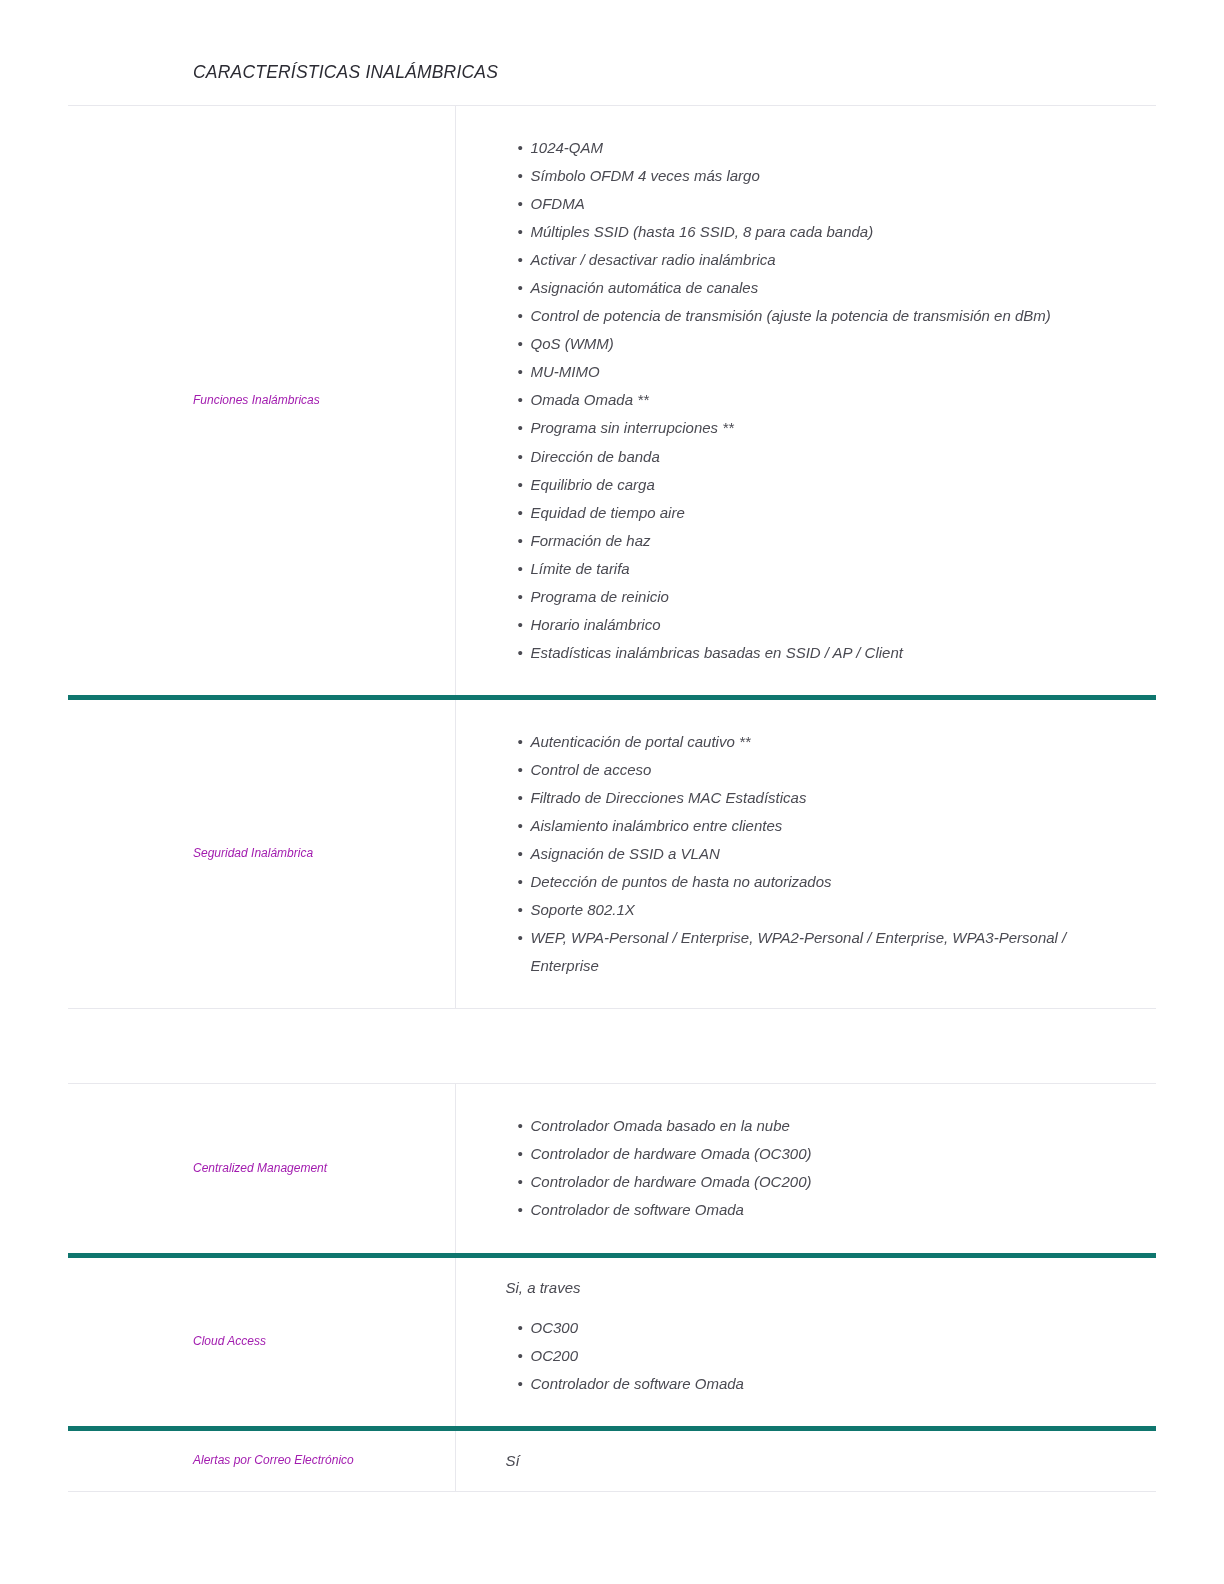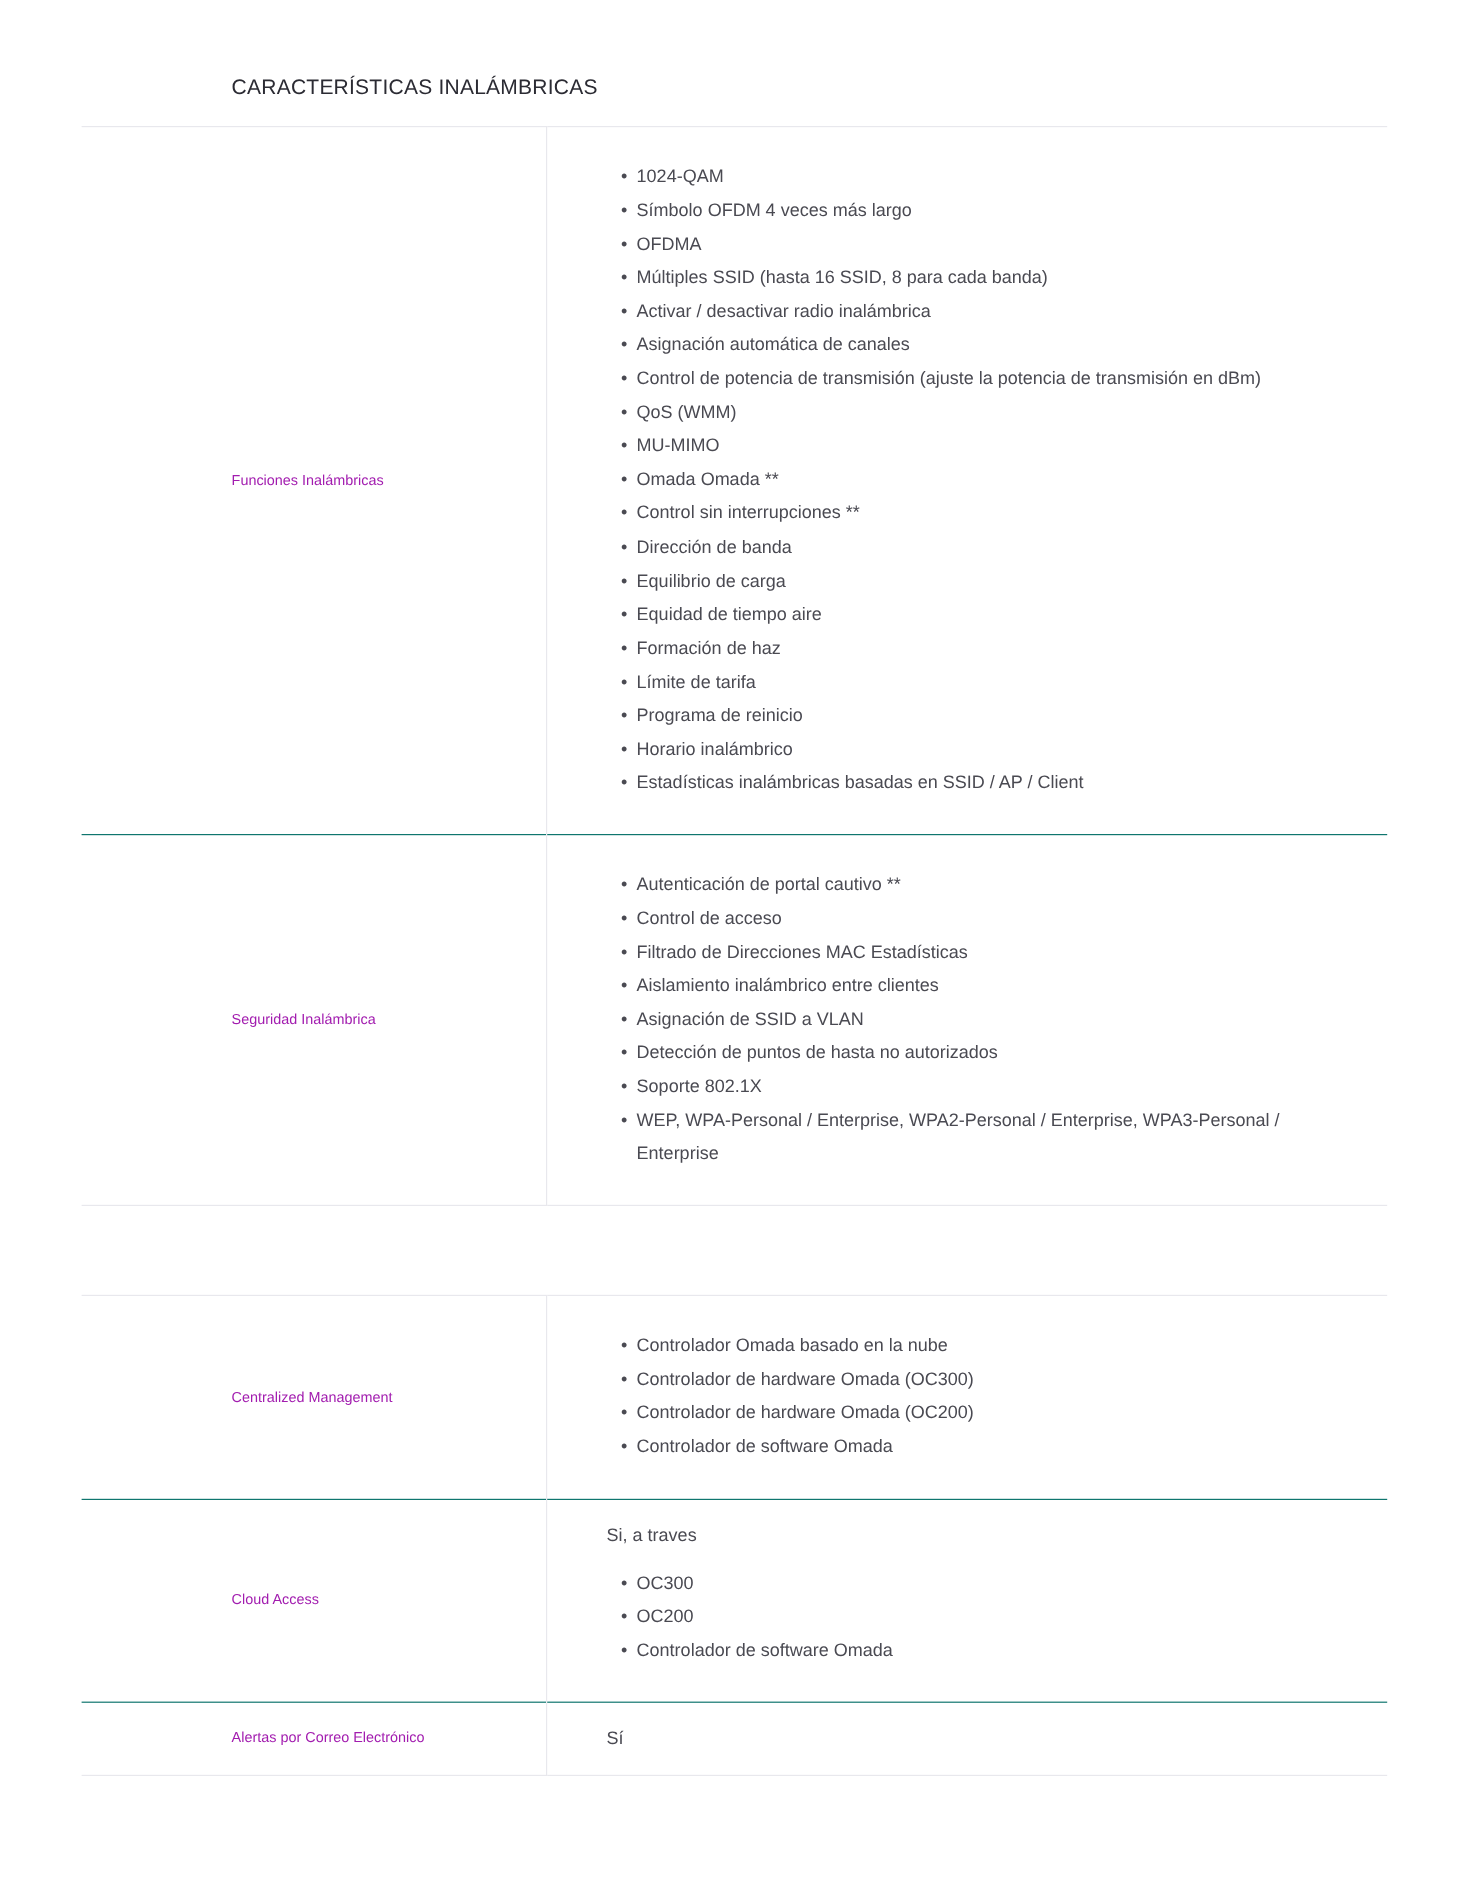--- a/index.html
+++ b/index.html
@@ -14,20 +14,21 @@
     font-family: "Liberation Sans", sans-serif;
     color: #4a4a52;
     -webkit-font-smoothing: antialiased;
     overflow: hidden;
   }
   .page {
     position: relative;
     width: 1224px;
     height: 1584px;
     box-sizing: border-box;
+    font-style: italic;
   }
 
   .section {
     width: 1088px;
     margin: 0 auto;
   }
 
   .section-heading {
     font-size: 17.5px;
     font-weight: 400;
@@ -40,21 +41,21 @@
 
   .spec-table {
     width: 1088px;
     border-collapse: collapse;
     table-layout: fixed;
     border-top: 1px solid #e8e8ed;
     border-bottom: 1px solid #e8e8ed;
   }
 
   .spec-table tr + tr > td {
-    border-top: 1px solid #0f766e;
+    border-top: 5px solid #0f766e;
   }
 
   .spec-table td {
     vertical-align: middle;
     padding: 0;
   }
 
   td.label-cell {
     width: 387px;
     box-sizing: border-box;
@@ -115,21 +116,21 @@
                   <li>1024-QAM</li>
                   <li>Símbolo OFDM 4 veces más largo</li>
                   <li>OFDMA</li>
                   <li>Múltiples SSID (hasta 16 SSID, 8 para cada banda)</li>
                   <li>Activar / desactivar radio inalámbrica</li>
                   <li>Asignación automática de canales</li>
                   <li>Control de potencia de transmisión (ajuste la potencia de transmisión en dBm)</li>
                   <li>QoS (WMM)</li>
                   <li>MU-MIMO</li>
                   <li>Omada Omada **</li>
-                  <li>Control sin interrupciones **</li>
+                  <li>Programa sin interrupciones **</li>
                   <li>Dirección de banda</li>
                   <li>Equilibrio de carga</li>
                   <li>Equidad de tiempo aire</li>
                   <li>Formación de haz</li>
                   <li>Límite de tarifa</li>
                   <li>Programa de reinicio</li>
                   <li>Horario inalámbrico</li>
                   <li>Estadísticas inalámbricas basadas en SSID / AP / Client</li>
                 </ul>
               </td>

